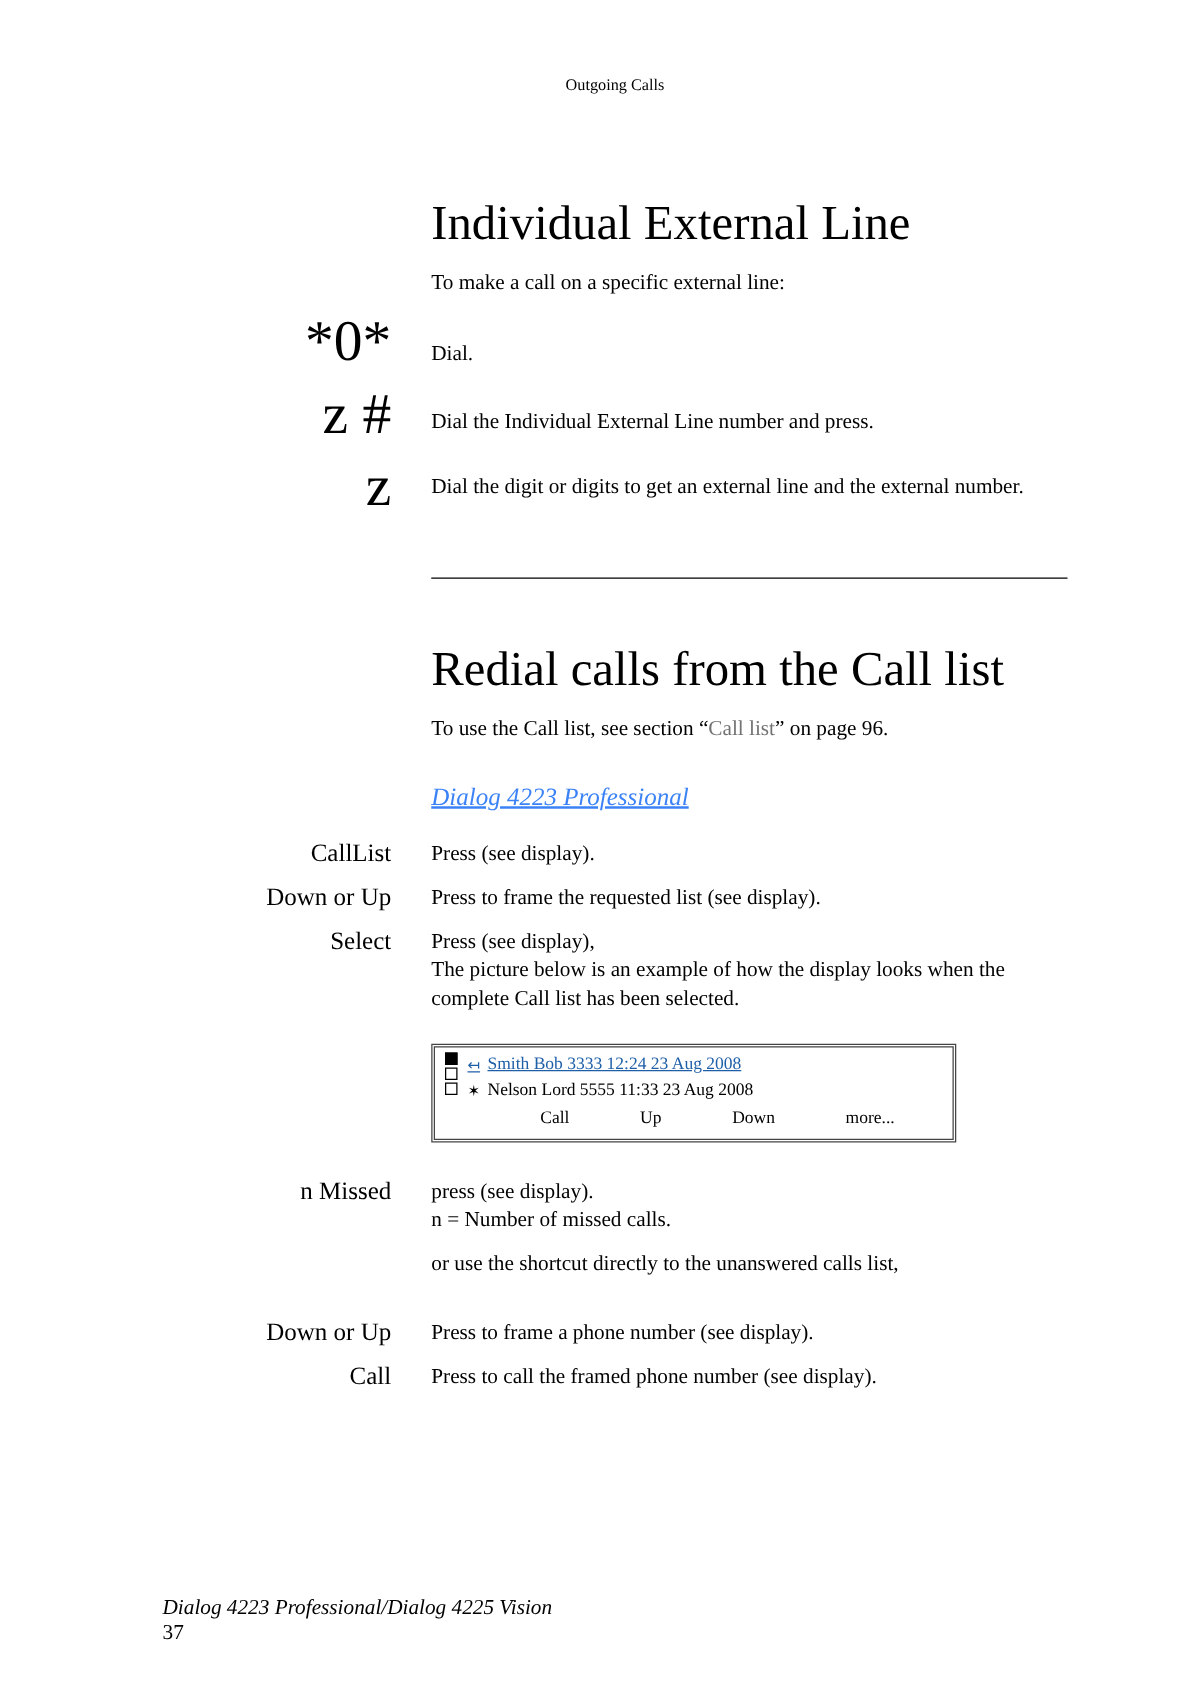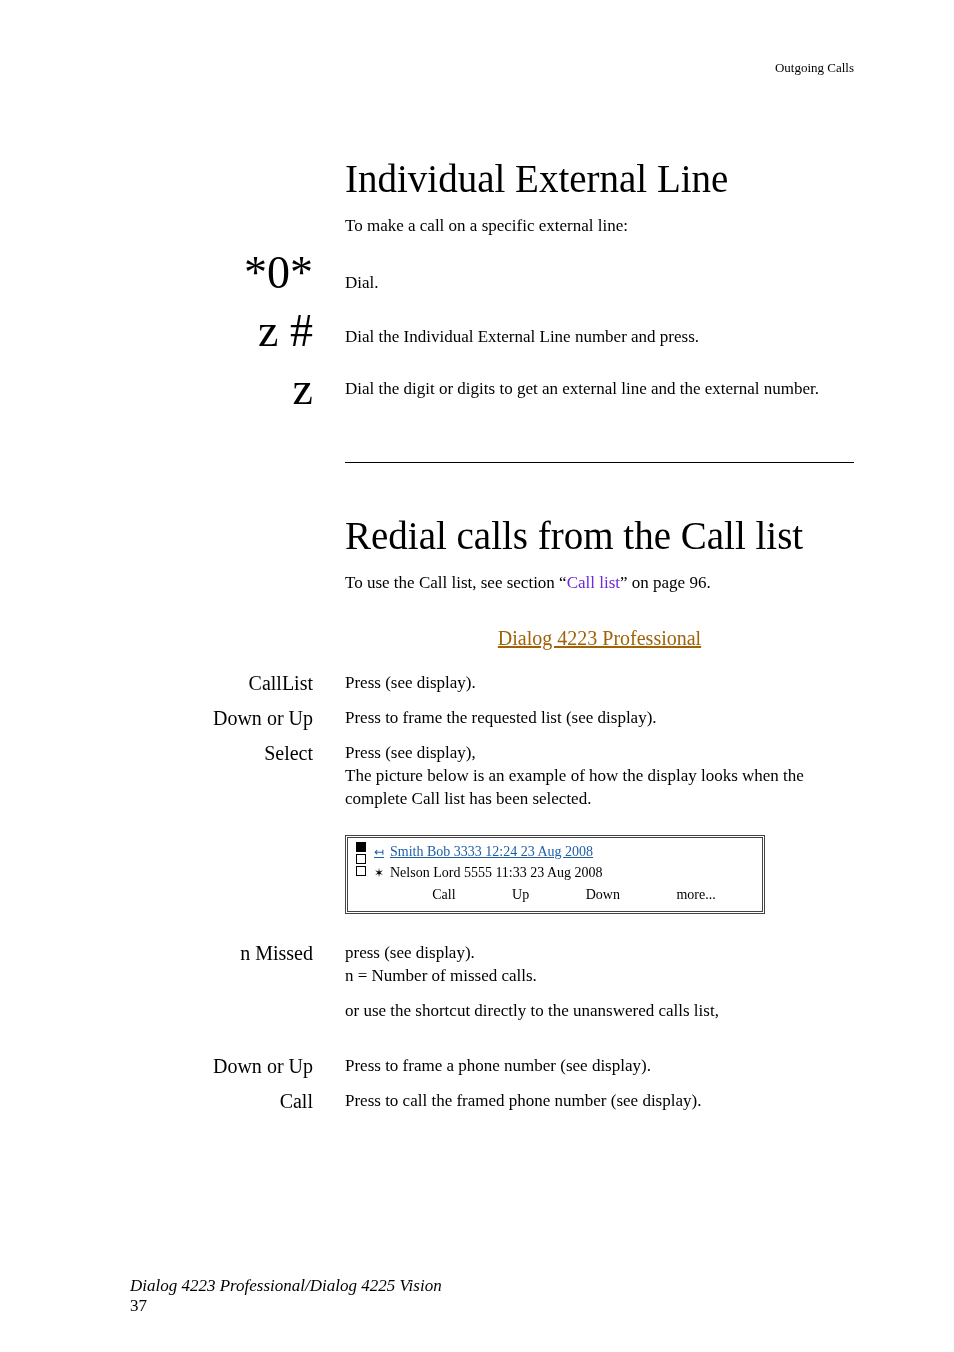--- a/index.html
+++ b/index.html
@@ -8,21 +8,21 @@
     height: 1352px;
     background: #ffffff;
     font-family: "Times New Roman", Times, serif;
     color: #000;
     position: relative;
   }
   .page {
     padding: 60px 100px 40px 130px;
   }
   .header-right {
-    text-align: right;
+    text-align: center;
     font-size: 13px;
     margin-bottom: 80px;
   }
   .sec-title {
     font-size: 39px;
     font-weight: normal;
     margin-left: 215px;
     margin-bottom: 14px;
   }
   .row {
@@ -49,29 +49,29 @@
   .label-text {
     font-size: 20px;
   }
   .bold { font-weight: normal; }
   .hr {
     border: none;
     border-top: 1px solid #000;
     margin: 50px 0 50px 215px;
   }
   .sub-ital {
+    font-style: italic;
     text-decoration: underline;
     font-size: 20px;
-    color: #a16207;
+    color: #3b82f6;
     margin-left: 215px;
     margin-bottom: 22px;
     margin-top: 32px;
-    text-align: center;
-  }
-  .link-blue { color: #6d28d9; }
+  }
+  .link-blue { color: #737373; }
   .display-box {
     border: 3px double #444;
     width: 420px;
     margin: 12px 0 16px 0;
     font-family: "Times New Roman", serif;
   }
   .display-inner {
     padding: 4px 8px 2px 8px;
   }
   .display-row {

